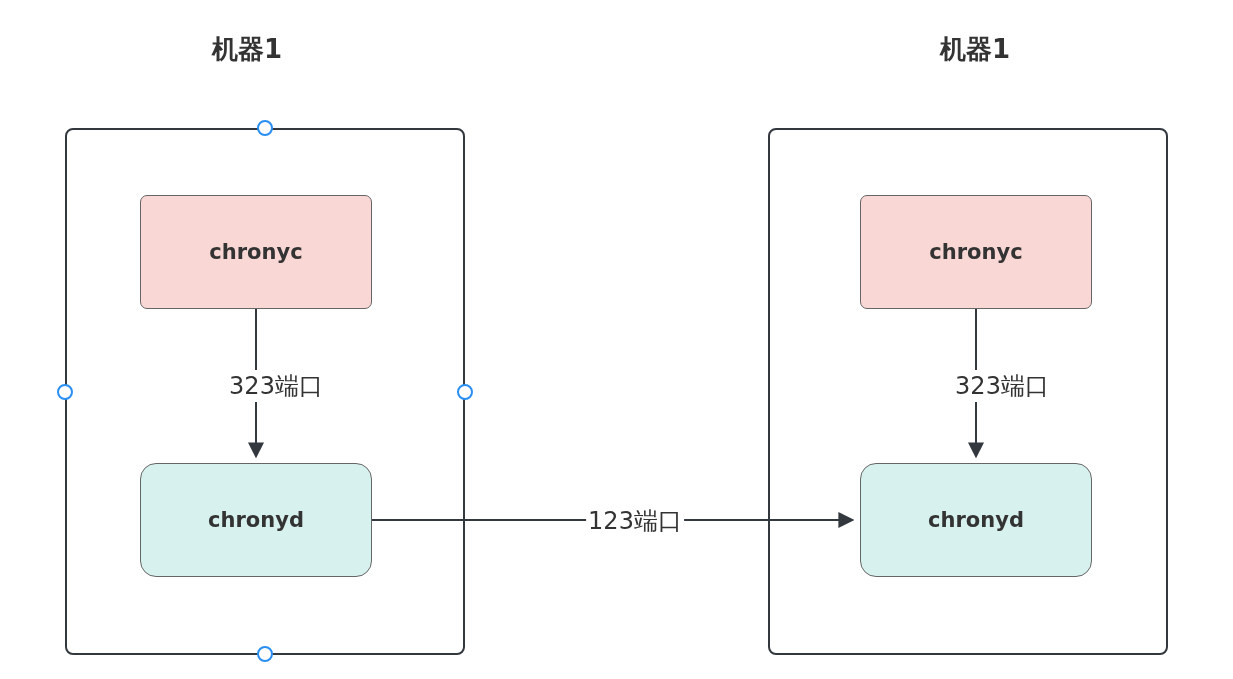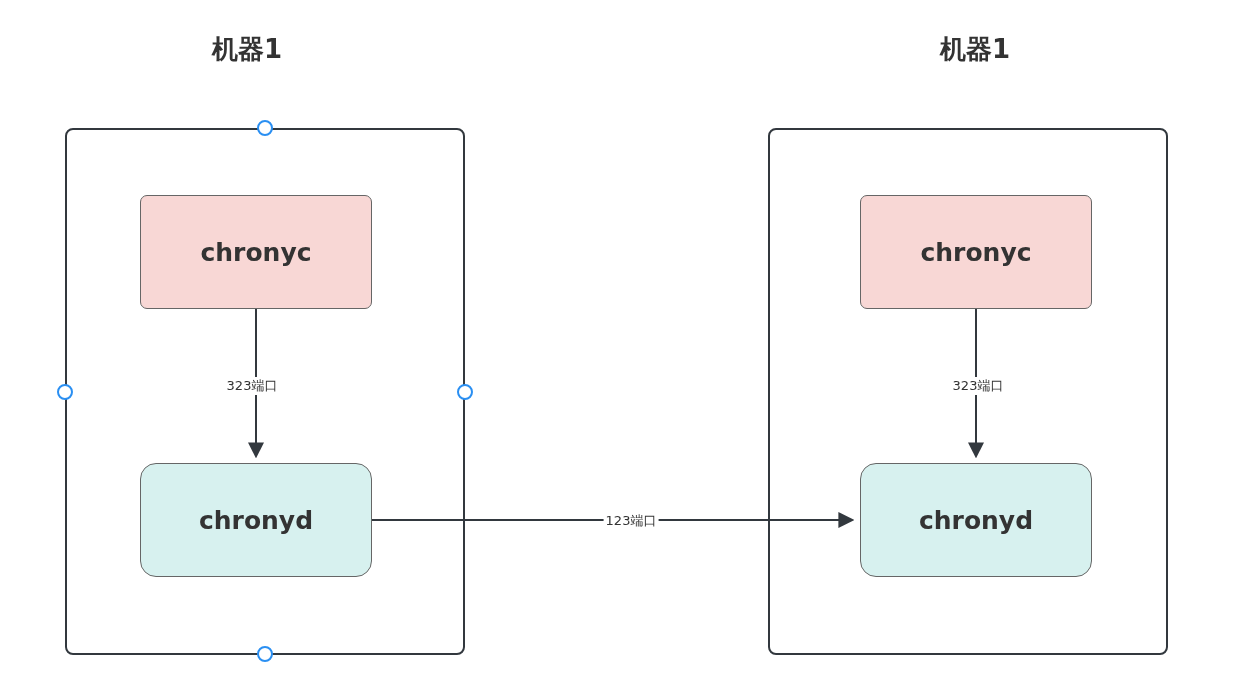--- a/index.html
+++ b/index.html
@@ -30,45 +30,45 @@
     border-radius:8px;background:#ffffff;
   }
   .container-left{left:65px;top:128px;}
   .container-right{left:768px;top:128px;}
 
   .node{
     position:absolute;width:232px;height:114px;
     border:1px solid var(--client-border);
     border-radius:7px;
     display:flex;align-items:center;justify-content:center;
-    font-size:25px;font-weight:bold;color:var(--text);
+    font-size:21px;font-weight:bold;color:var(--text);
   }
   .client{background:var(--client-fill);border-color:var(--client-border);}
   .daemon{background:var(--daemon-fill);border-color:var(--daemon-border);border-radius:16px;}
   .client-left{left:140px;top:195px;}
   .daemon-left{left:140px;top:463px;}
   .client-right{left:860px;top:195px;}
   .daemon-right{left:860px;top:463px;}
 
   .edges-svg{
     position:absolute;left:0;top:0;width:1233px;height:679px;
     pointer-events:none;
   }
   .edge{stroke:var(--arrow);stroke-width:2;fill:none;pointer-events:auto;}
   .arrowhead{fill:var(--arrow);}
   .handle{fill:#ffffff;stroke:var(--handle-stroke);stroke-width:2;pointer-events:auto;}
 
   .edge-label{
     position:absolute;transform:translate(-50%,-50%);
     background:#ffffff;padding:0 2px;
-    font-size:13px;color:var(--text);white-space:nowrap;
+    font-size:24px;color:var(--text);white-space:nowrap;margin-left:24px;
   }
   .port-label-left{left:252px;top:386px;}
   .port-label-right{left:978px;top:386px;}
-  .link-label{left:631px;top:521px;}
+  .link-label{left:611px;top:521px;}
 </style>
 </head>
 <body>
 
 <div class="canvas">
 
   <div class="machine-title title-left">机器1</div>
   <div class="machine-title title-right">机器1</div>
 
   <div class="machine-container container-left"></div>

